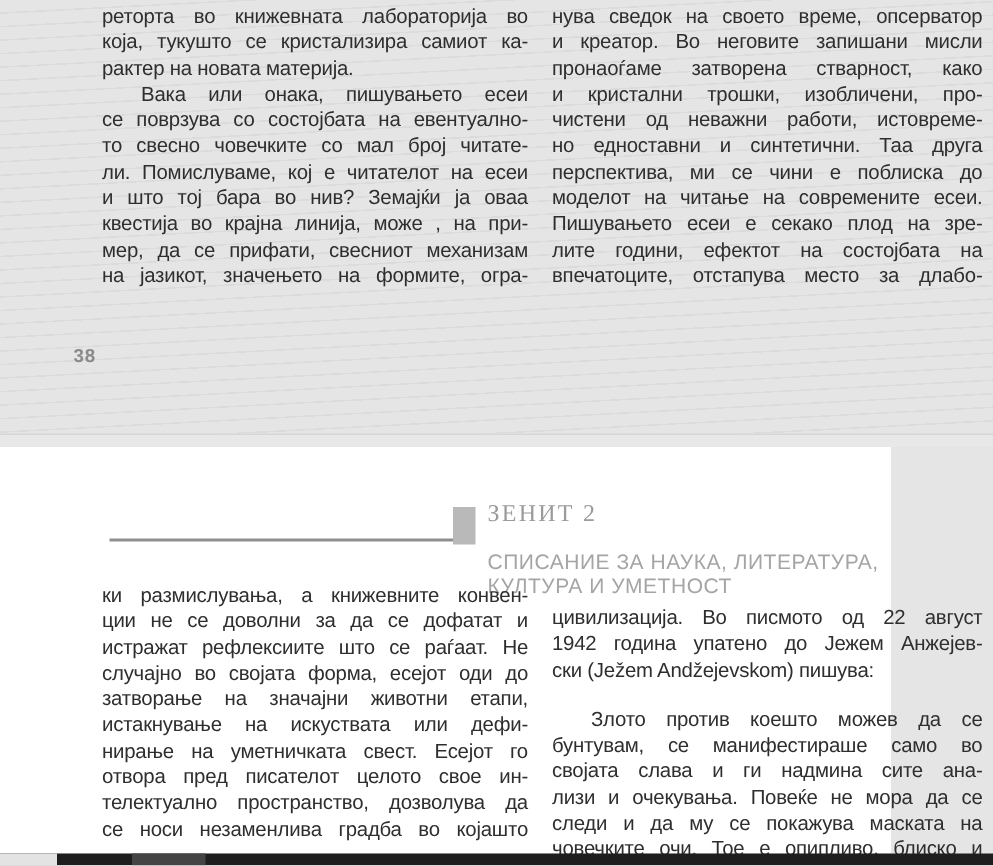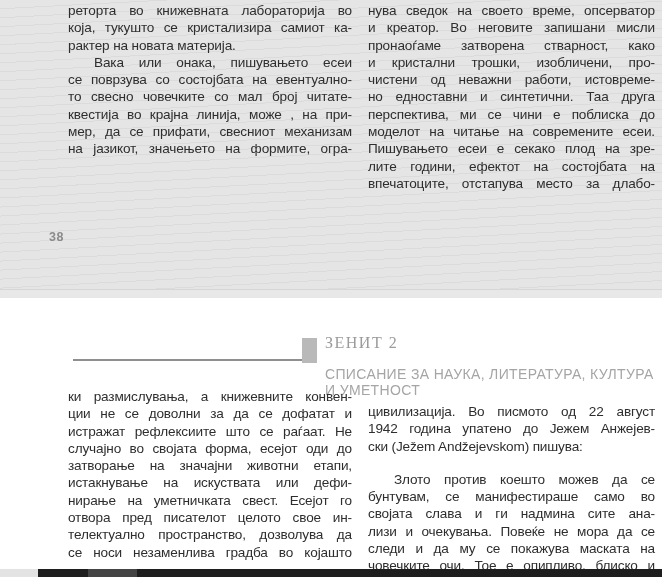--- a/index.html
+++ b/index.html
@@ -19,21 +19,21 @@
         rgba(0,0,0,0)   0px,
         rgba(0,0,0,0)   8px,
         rgba(0,0,0,0.045) 8px,
         rgba(0,0,0,0.045) 9px);
   }
   .page-gap{
     position:absolute;left:0;top:289px;width:662px;height:9px;
     background:#e8e8e8;border-top:1px solid #d6d6d6;box-sizing:border-box;
   }
   .page-bottom{
-    position:absolute;left:0;top:298px;width:662px;height:271px;
+    position:absolute;left:0;top:298px;width:594px;height:271px;
     background:#ffffff;
   }
   
   .col{
     position:absolute;
     font-size:13.6px;line-height:17.3px;
     letter-spacing:-0.15px;
     color:#2e2e2e;
   }
   .col .line{text-align:justify;text-align-last:justify;white-space:nowrap;}
@@ -88,20 +88,22 @@
     <div class="col tl">
         <div class="para">
           <div class="line">реторта во книжевната лабораторија во</div>
           <div class="line">која, тукушто се кристализира самиот ка-</div>
           <div class="line last">рактер на новата материја.</div>
         </div>
         <div class="para indent">
           <div class="line">Вака или онака, пишувањето есеи</div>
           <div class="line">се поврзува со состојбата на евентуално-</div>
           <div class="line">то свесно човечките со мал број читате-</div>
+          <div class="line">ли. Помислуваме, кој е читателот на есеи</div>
+          <div class="line">и што тој бара во нив? Земајќи ја оваа</div>
           <div class="line">квестија во крајна линија, може , на при-</div>
           <div class="line">мер, да се прифати, свесниот механизам</div>
           <div class="line">на јазикот, значењето на формите, огра-</div>
         </div>
       </div>
     <div class="col tr">
         <div class="para">
           <div class="line">нува сведок на своето време, опсерватор</div>
           <div class="line">и креатор. Во неговите запишани мисли</div>
           <div class="line">пронаоѓаме затворена стварност, како</div>

